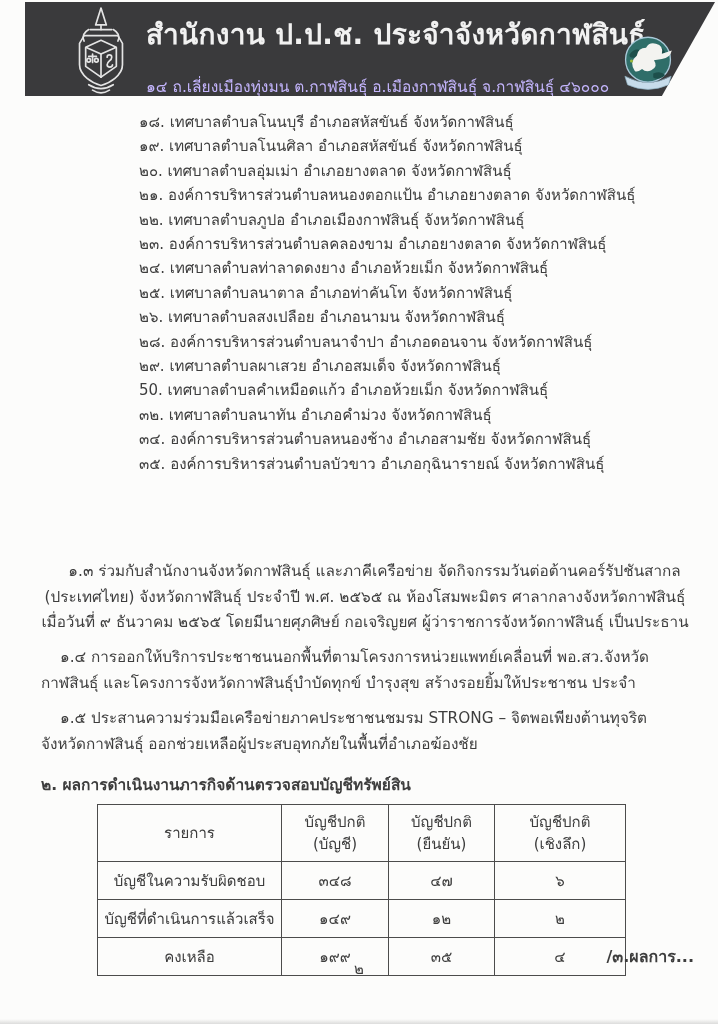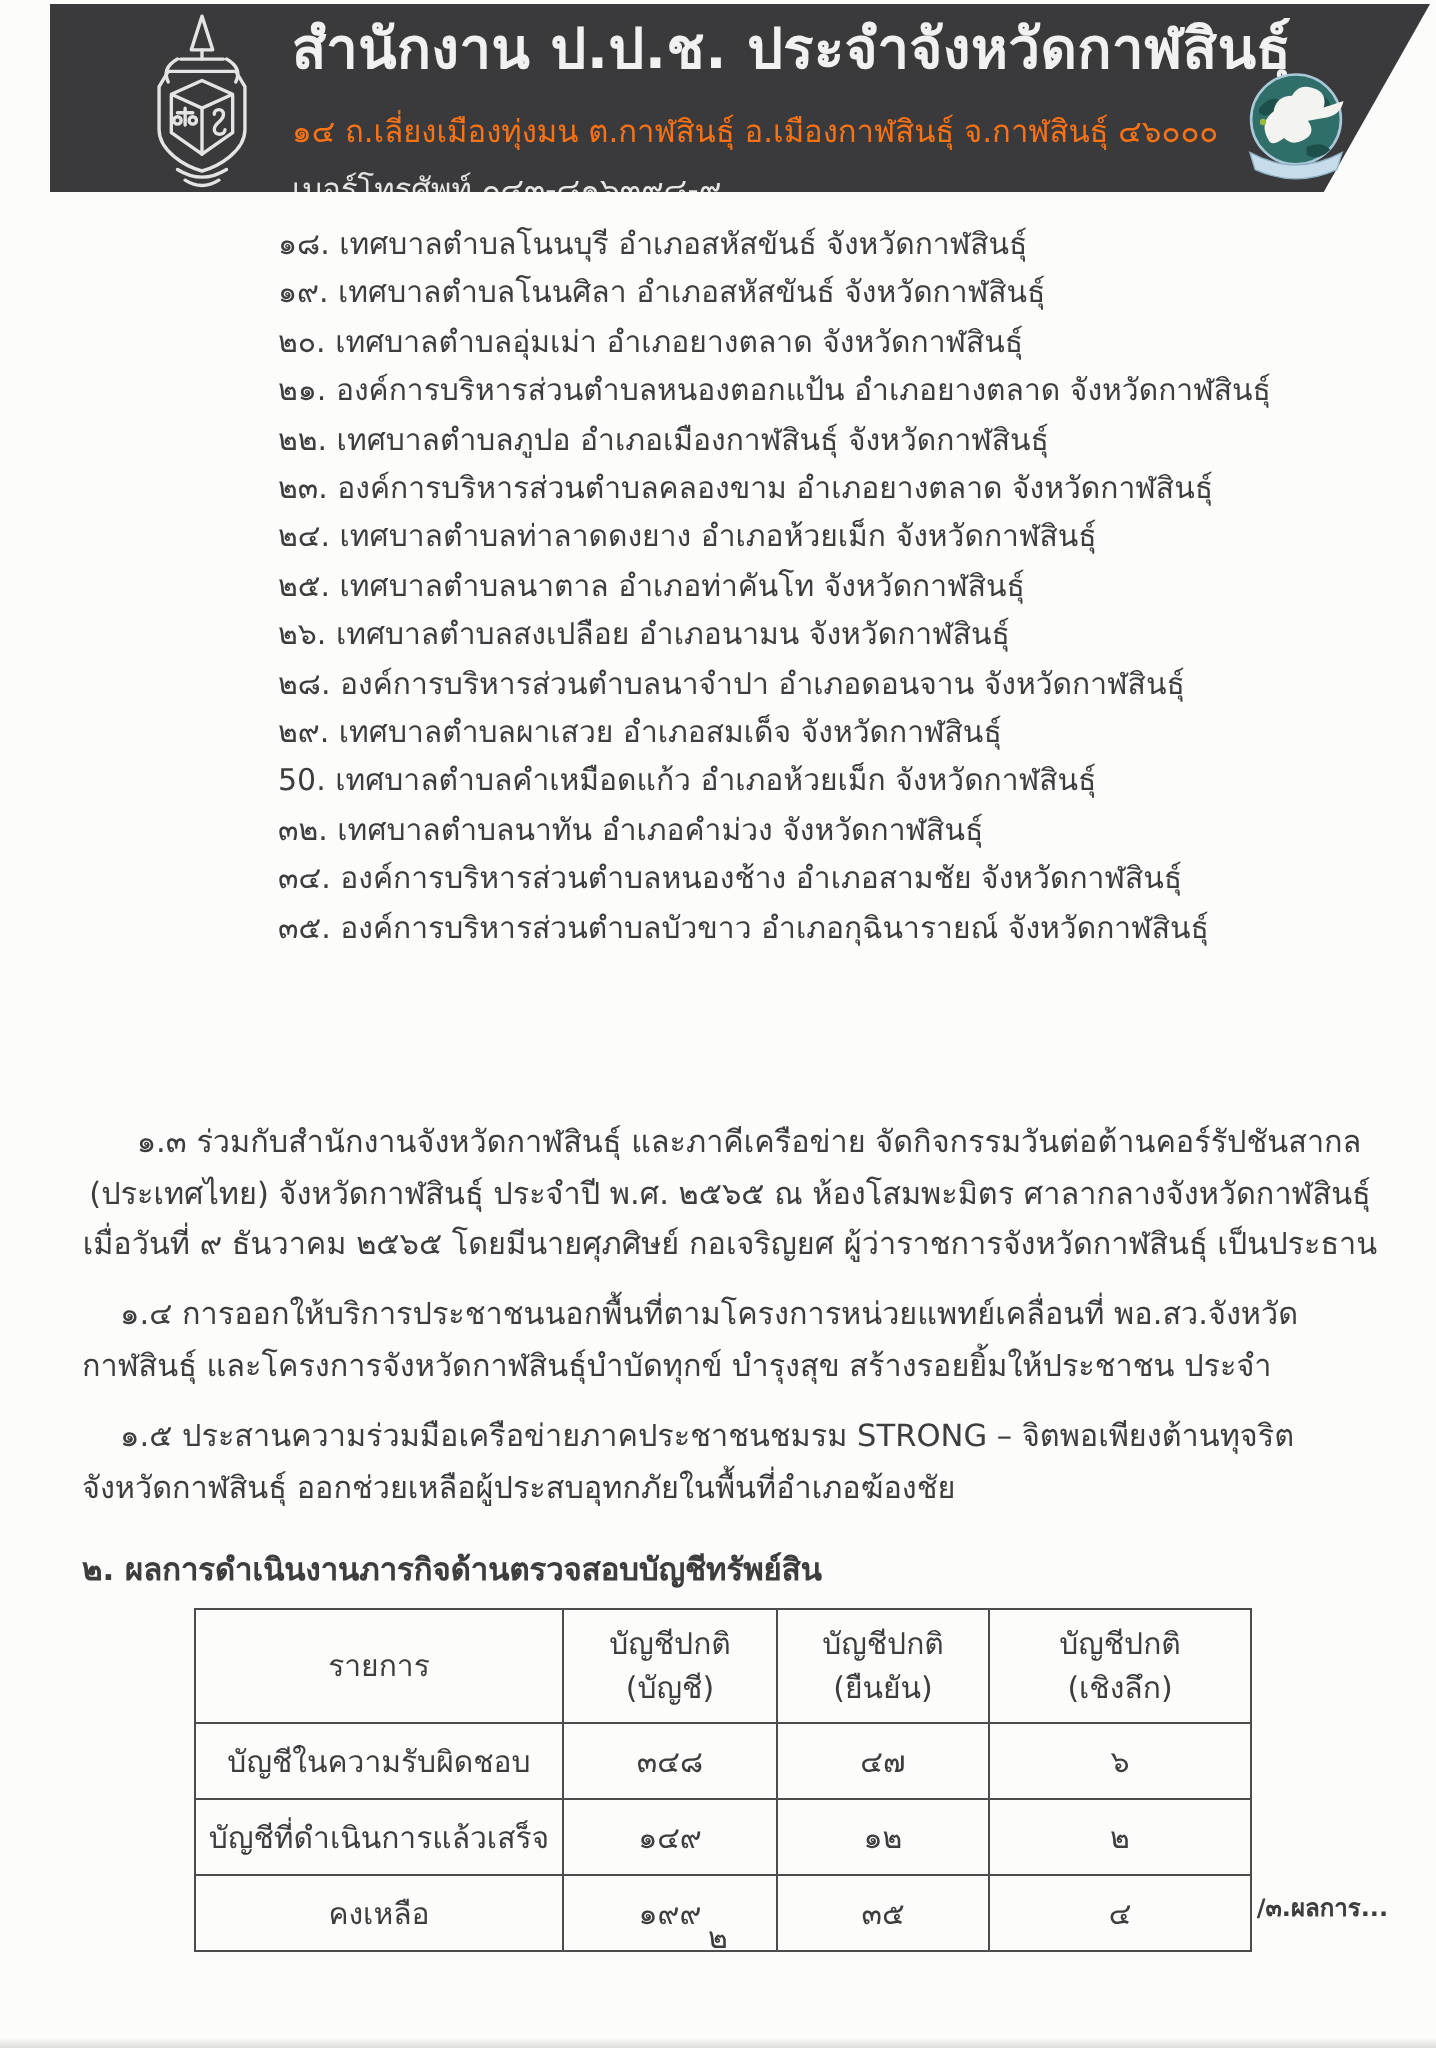--- a/index.html
+++ b/index.html
@@ -9,23 +9,23 @@
     font-family:"DejaVu Sans","Liberation Sans",sans-serif;
     color:#3d3d3d;
   }
 
   
   .banner {
     position:absolute; left:25px; top:2px; width:690px; height:94px;
     background:#3a3a3c;
     clip-path:polygon(0 0, 100% 0, 92.3% 100%, 0 100%);
   }
-  .banner-inner { position:absolute; left:121px; top:0; right:70px; color:#f1f1f1; }
+  .banner-inner { position:absolute; left:121px; top:10px; right:70px; color:#f1f1f1; }
   .org-name { font-size:28px; font-weight:bold; letter-spacing:.3px; white-space:nowrap; }
-  .org-sub  { font-size:15.5px; margin-top:7px; color:#f97316; white-space:nowrap; }
+  .org-sub  { font-size:15.5px; margin-top:18px; color:#c4b5fd; white-space:nowrap; }
   .org-sub2 { font-size:15.5px; margin-top:4px; color:#e6e6e6; white-space:nowrap; }
 
   .crest { position:absolute; left:30px; top:3px; width:92px; height:92px; }
   .dove  { position:absolute; left:615px; top:29px; width:66px; height:68px; }
 
   
   .content { position:absolute; left:41px; top:110px; width:648px; }
 
   .muni-list { margin:0; padding:0 0 0 74px; list-style:none; height:440px; overflow:hidden; }
   .muni-item { font-size:15px; line-height:24.4px; white-space:nowrap;margin-left:24px; }
@@ -41,21 +41,21 @@
   .acc-table th, .acc-table td {
     border:1.4px solid #4c4c4c; text-align:center; vertical-align:middle;
     font-weight:normal; font-size:15px; padding:0;
   }
   .col-label { width:183px; } .col-a { width:106px; } .col-b { width:105px; } .col-c { width:130px; }
   .acc-table thead th { height:56px; line-height:22px; }
   .acc-table tbody td { height:37px; }
   .hdr-title, .hdr-sub { display:block; }
 
   
-  .continuation { position:absolute; top:944px; right:24px; font-size:12px; font-weight:bold; }
+  .continuation { position:absolute; top:944px; right:24px; font-size:16px; font-weight:bold; }
   .page-number  { position:absolute; top:957px; left:0; width:100%; text-align:center; font-size:15px; }
 
   .scan-edge { position:absolute; bottom:0; left:0; width:100%; height:5px;
                background:linear-gradient(to top, rgba(160,160,160,.35), rgba(160,160,160,0)); }
 
   svg { display:block; }
 </style>
 </head>
 <body>
 

